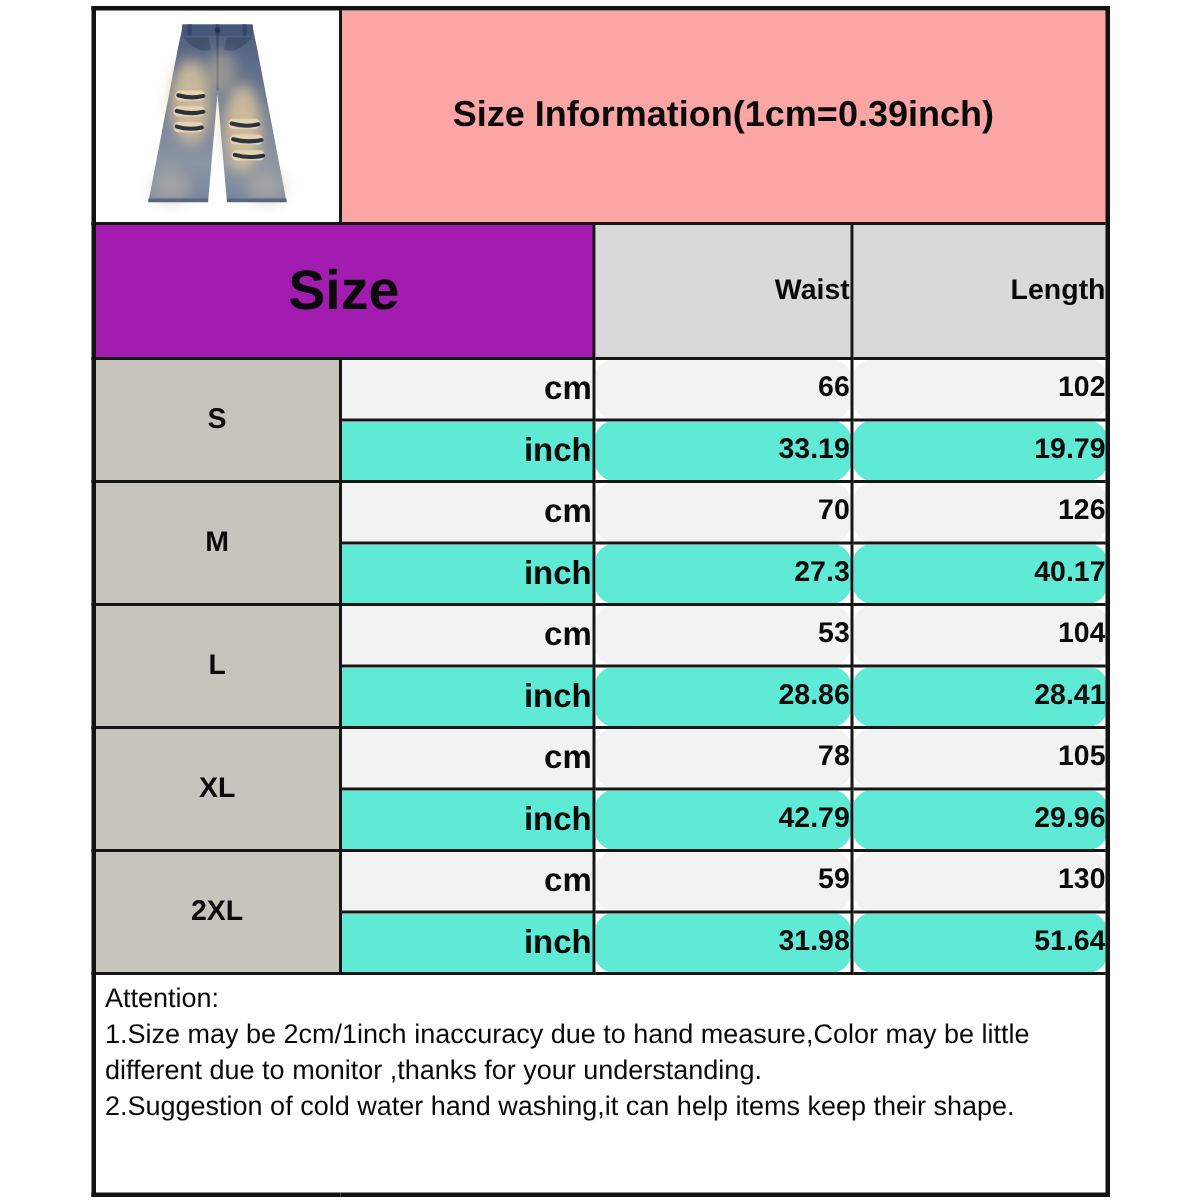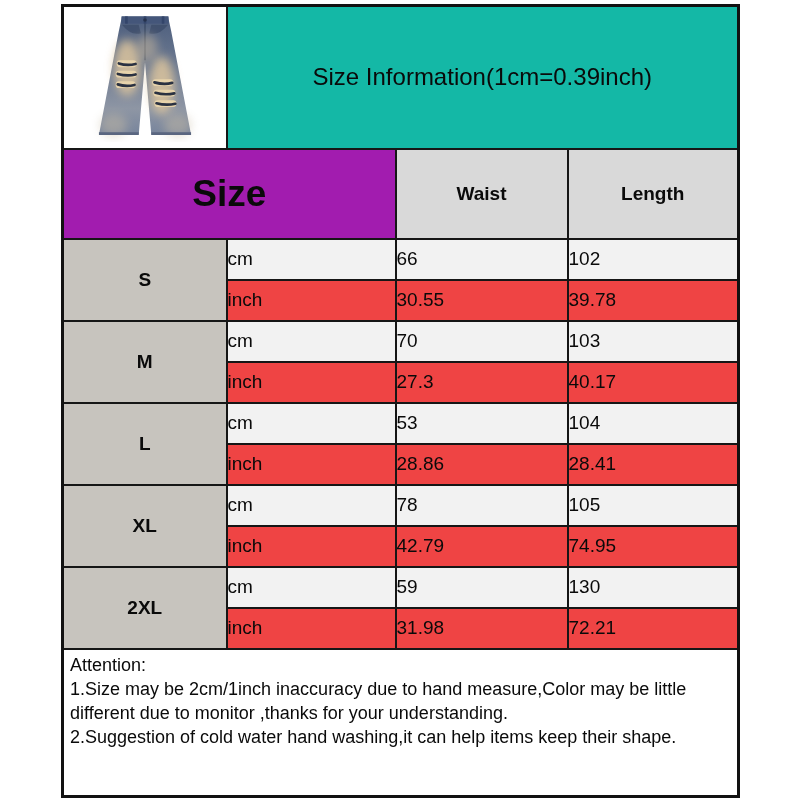--- a/index.html
+++ b/index.html
@@ -22,45 +22,45 @@
 
   
   tr.photo-row{height:143px;}
   tr.header-row{height:90px;}
   tr.sub-row{height:41px;}
   tr.attention-row{height:148px;margin-left:40px;}
 
   
   td.photo-cell{background:#ffffff;text-align:center;vertical-align:middle;}
   td.title-cell{
-    background:#14b8a6;text-align:center;vertical-align:middle;
-    font-weight:normal;font-size:24px;letter-spacing:0;
+    background:#fca5a5;text-align:center;vertical-align:middle;
+    font-weight:bold;font-size:24px;letter-spacing:0;
   }
   td.size-header-cell{
     background:#a21caf;text-align:center;vertical-align:middle;
     font-weight:bold;font-size:37px;
   }
   td.col-header-cell{
-    background:#d9d9d9;text-align:center;vertical-align:middle;
+    background:#d9d9d9;text-align:right;vertical-align:middle;
     font-weight:bold;font-size:19px;
   }
   td.size-label-cell{
     background:#c7c4be;text-align:center;vertical-align:middle;
     font-weight:bold;font-size:19px;
   }
   td.unit-cell{
-    text-align:left;vertical-align:middle;
-    font-weight:normal;font-size:19px;
+    text-align:right;vertical-align:middle;
+    font-weight:bold;font-size:22px;
   }
   td.value-cell{
-    text-align:left;vertical-align:middle;
-    font-weight:normal;font-size:19px;
+    text-align:right;vertical-align:middle;
+    font-weight:bold;font-size:19px;border-radius:15px;
   }
   td.bg-cm{background:#f2f2f2;}
-  td.bg-inch{background:#ef4444;}
+  td.bg-inch{background:#5eead4;}
 
   td.attention-cell{
     background:#ffffff;vertical-align:top;text-align:left;
     font-size:18px;font-weight:normal;line-height:24px;
     padding:3px 6px 0 6px;
   }
   .attn-heading{display:block;}
   .attn-note{display:block;}
 </style>
 </head>
@@ -137,29 +137,29 @@
     </tr>
 
     <tr class="sub-row">
       <td class="size-label-cell" rowspan="2">S</td>
       <td class="unit-cell bg-cm">cm</td>
       <td class="value-cell bg-cm">66</td>
       <td class="value-cell bg-cm">102</td>
     </tr>
     <tr class="sub-row">
       <td class="unit-cell bg-inch">inch</td>
-      <td class="value-cell bg-inch">30.55</td>
-      <td class="value-cell bg-inch">39.78</td>
+      <td class="value-cell bg-inch">33.19</td>
+      <td class="value-cell bg-inch">19.79</td>
     </tr>
 
     <tr class="sub-row">
       <td class="size-label-cell" rowspan="2">M</td>
       <td class="unit-cell bg-cm">cm</td>
       <td class="value-cell bg-cm">70</td>
-      <td class="value-cell bg-cm">103</td>
+      <td class="value-cell bg-cm">126</td>
     </tr>
     <tr class="sub-row">
       <td class="unit-cell bg-inch">inch</td>
       <td class="value-cell bg-inch">27.3</td>
       <td class="value-cell bg-inch">40.17</td>
     </tr>
 
     <tr class="sub-row">
       <td class="size-label-cell" rowspan="2">L</td>
       <td class="unit-cell bg-cm">cm</td>
@@ -174,33 +174,33 @@
 
     <tr class="sub-row">
       <td class="size-label-cell" rowspan="2">XL</td>
       <td class="unit-cell bg-cm">cm</td>
       <td class="value-cell bg-cm">78</td>
       <td class="value-cell bg-cm">105</td>
     </tr>
     <tr class="sub-row">
       <td class="unit-cell bg-inch">inch</td>
       <td class="value-cell bg-inch">42.79</td>
-      <td class="value-cell bg-inch">74.95</td>
+      <td class="value-cell bg-inch">29.96</td>
     </tr>
 
     <tr class="sub-row">
       <td class="size-label-cell" rowspan="2">2XL</td>
       <td class="unit-cell bg-cm">cm</td>
       <td class="value-cell bg-cm">59</td>
       <td class="value-cell bg-cm">130</td>
     </tr>
     <tr class="sub-row">
       <td class="unit-cell bg-inch">inch</td>
       <td class="value-cell bg-inch">31.98</td>
-      <td class="value-cell bg-inch">72.21</td>
+      <td class="value-cell bg-inch">51.64</td>
     </tr>
 
     <tr class="attention-row">
       <td class="attention-cell" colspan="4">
         <span class="attn-heading">Attention:</span>
         <span class="attn-note">1.Size may be 2cm/1inch inaccuracy due to hand measure,Color may be little different due to monitor ,thanks for your understanding.</span>
         <span class="attn-note">2.Suggestion of cold water hand washing,it can help items keep their shape.</span>
       </td>
     </tr>
   </tbody>

